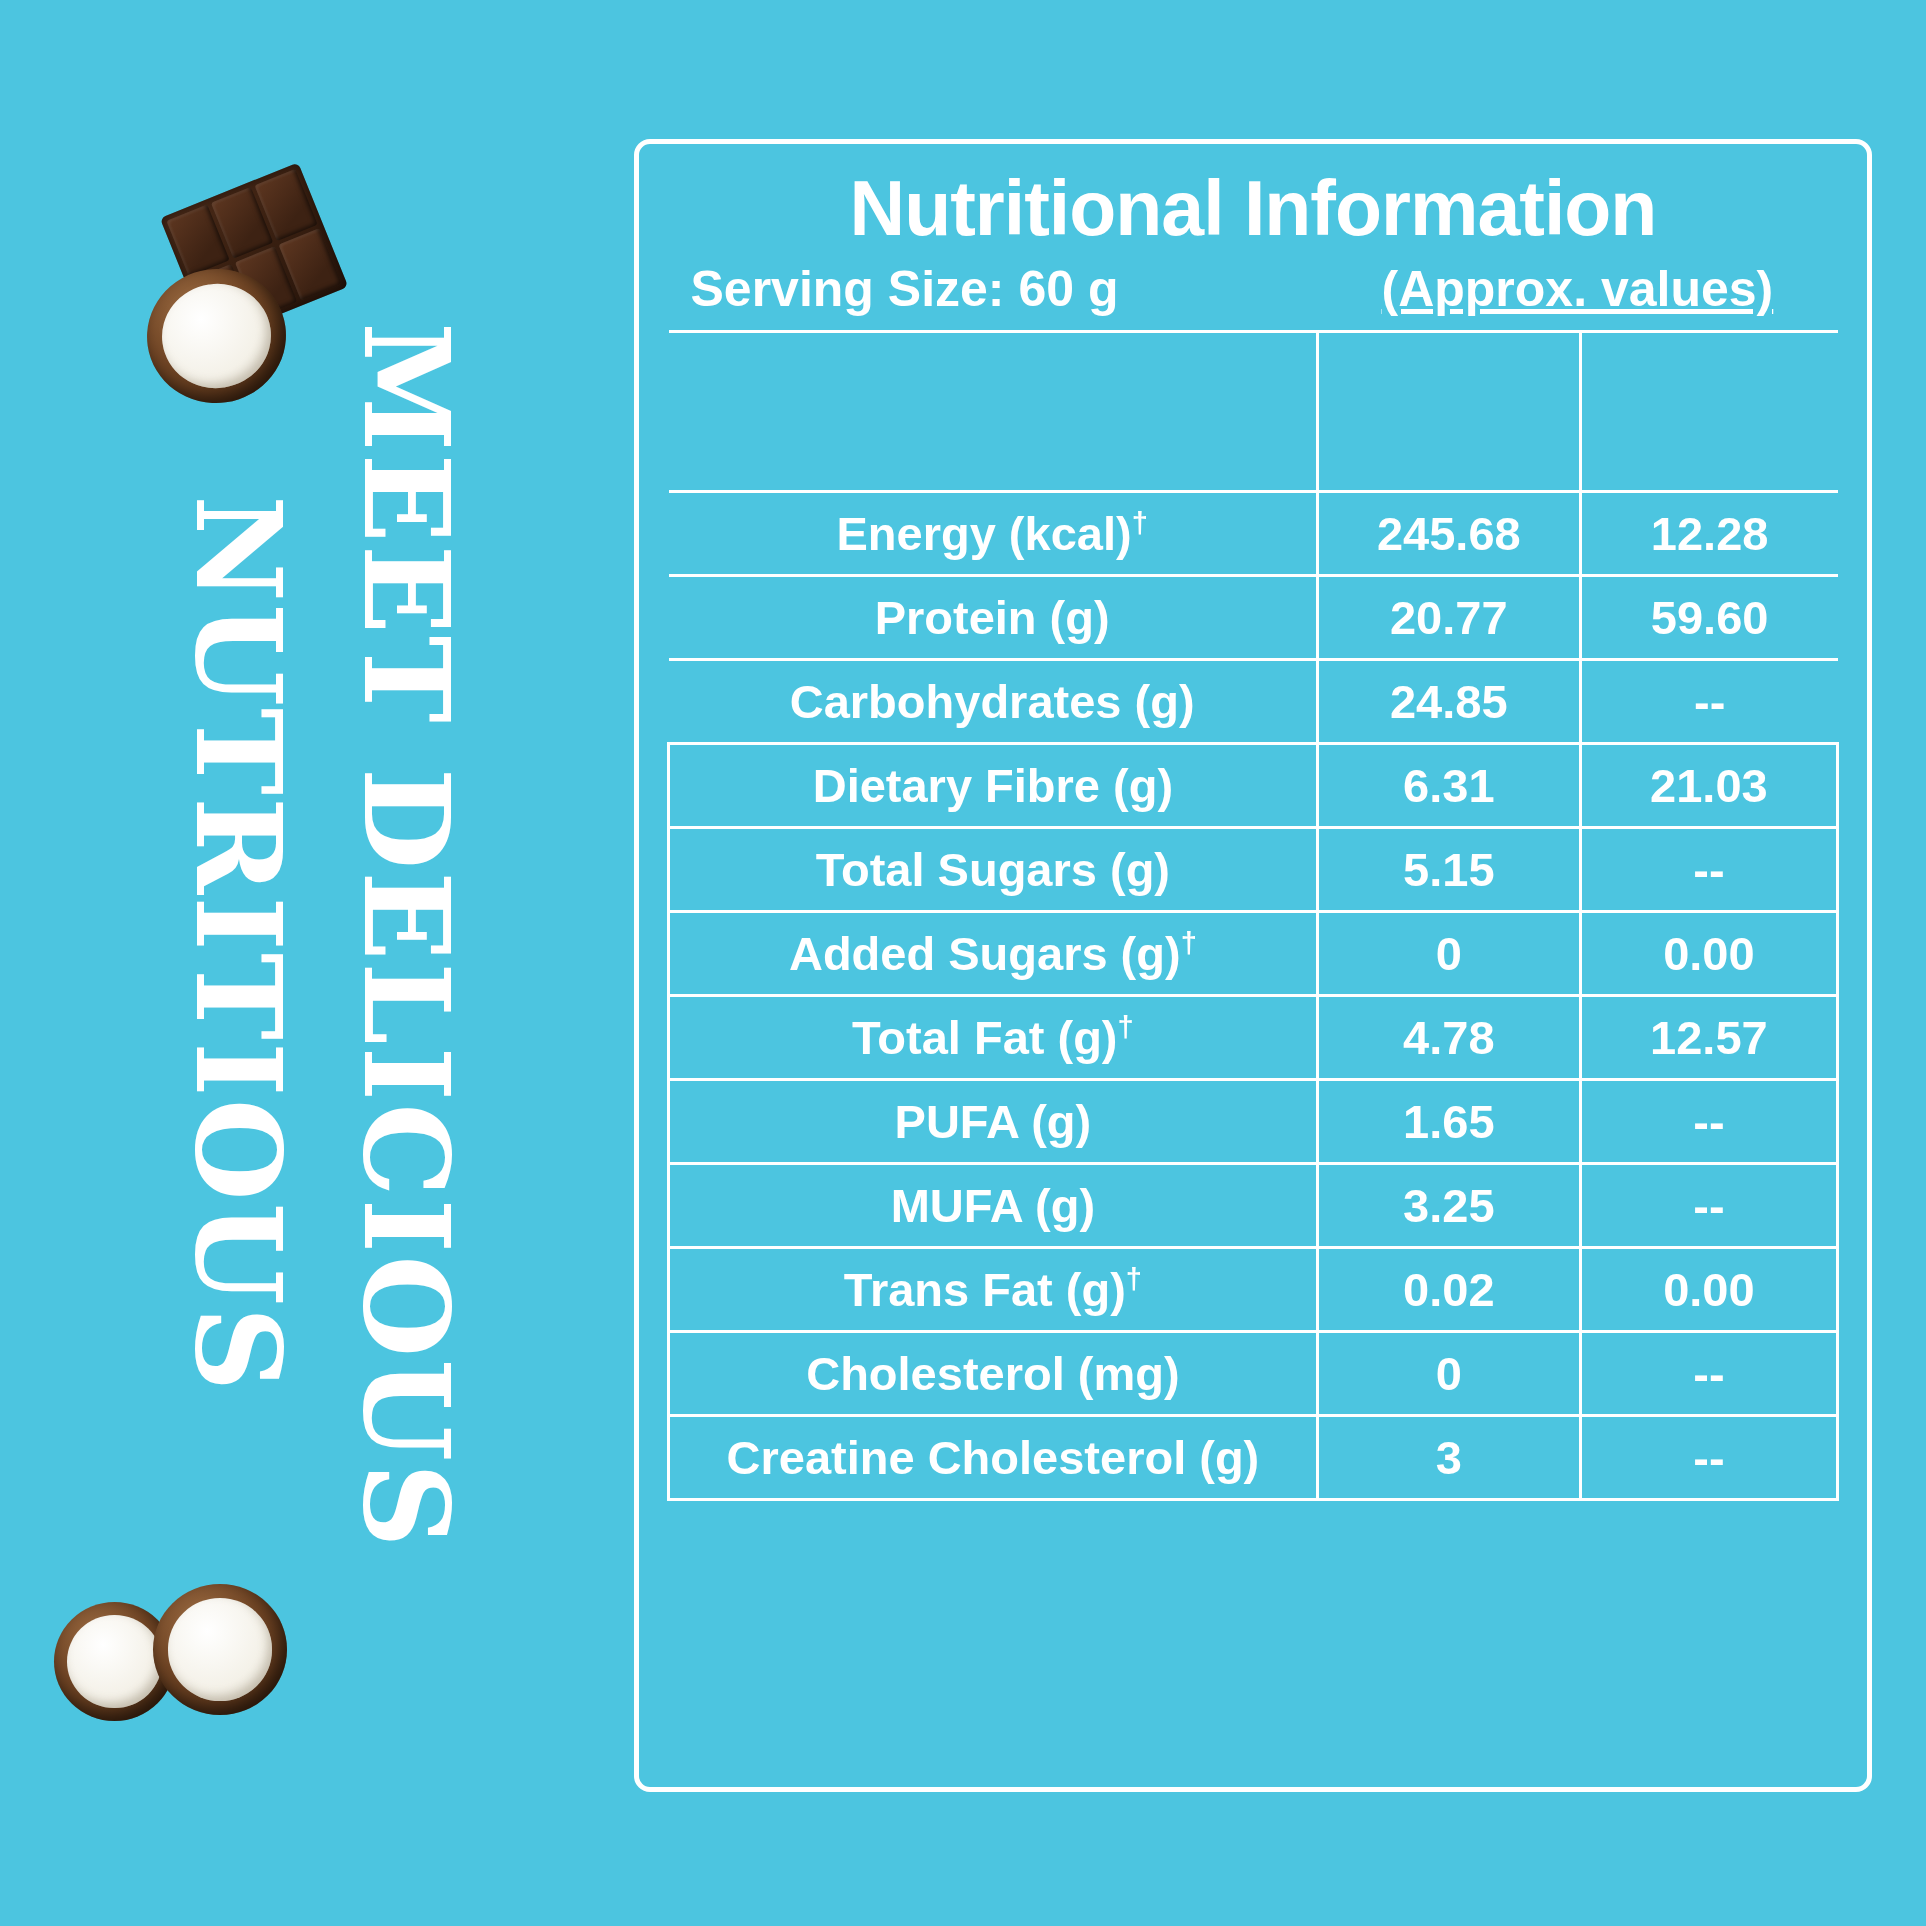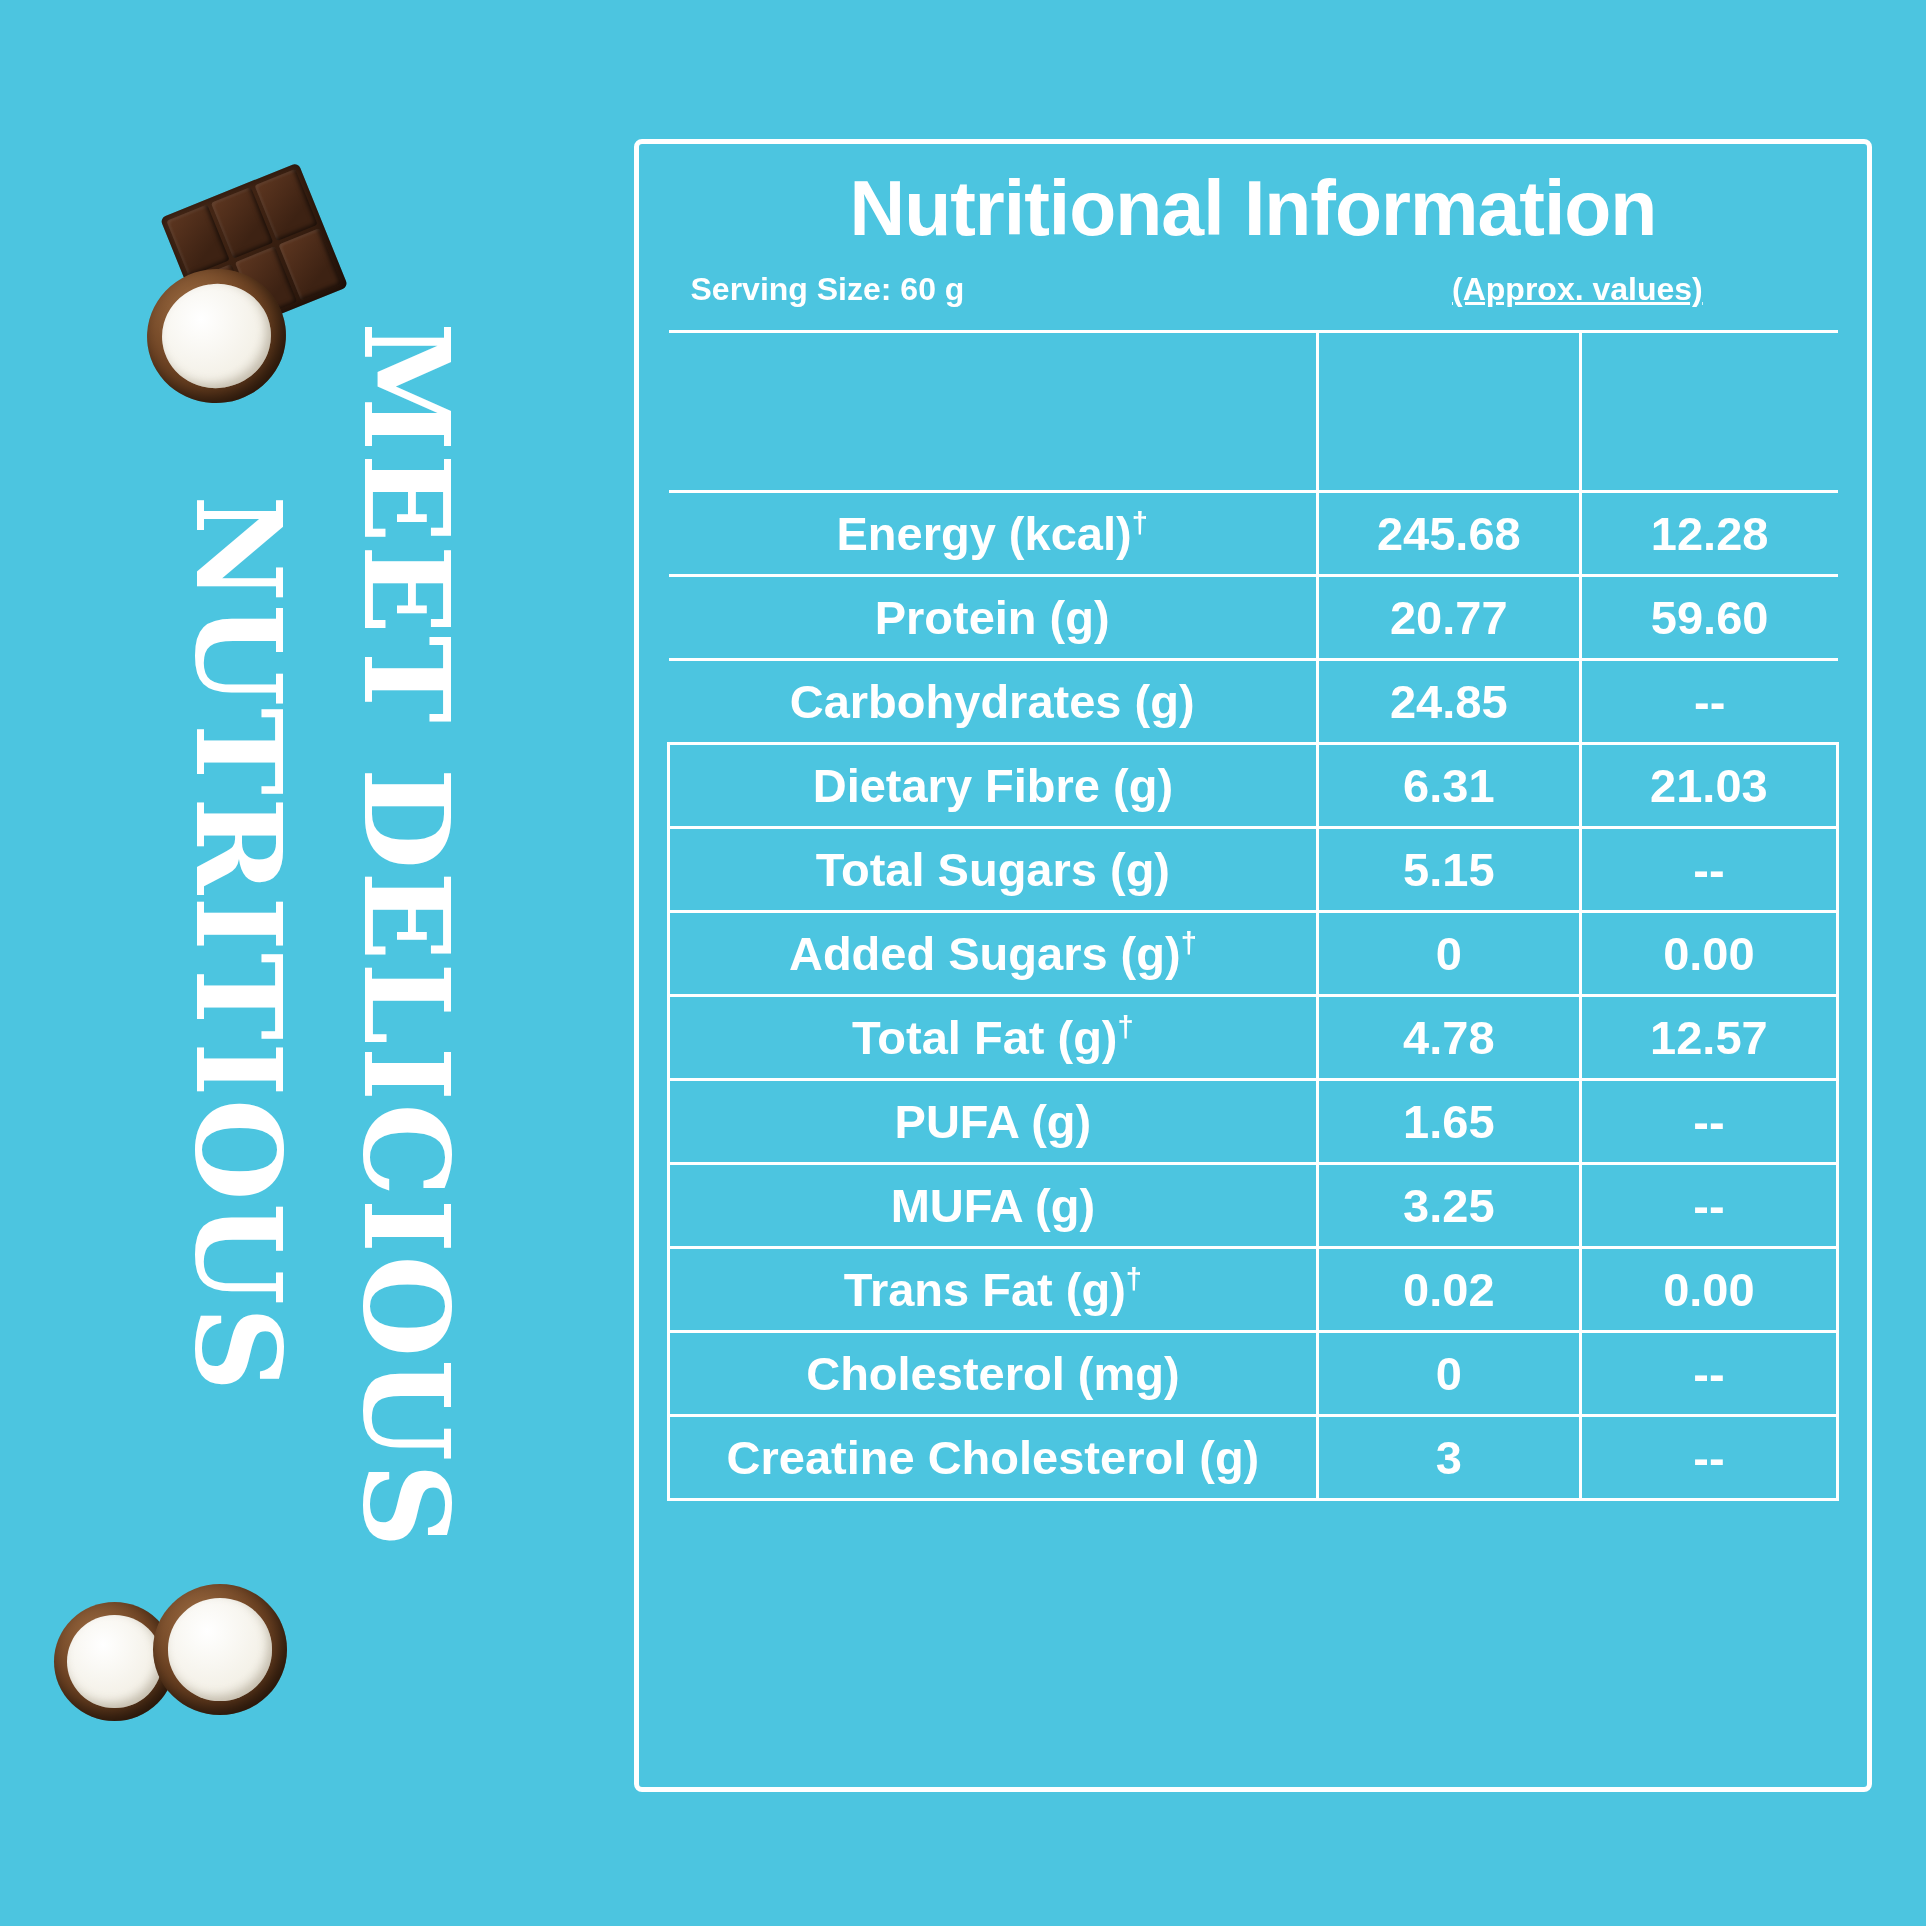--- a/index.html
+++ b/index.html
@@ -131,21 +131,21 @@
   }
 
   
   .panel {
     position: absolute;
     left: 634px;
     top: 139px;
     width: 1238px;
     height: 1653px;
     border: 5px solid #ffffff;
-    border-radius: 8px;
+    border-radius: 16px;
     box-sizing: border-box;
     padding: 18px 28px 20px 28px;
   }
   .panel-title {
     color: #ffffff;
     font-size: 77px;
     font-weight: 700;
     text-align: center;
     letter-spacing: -1px;
     line-height: 1.05;
@@ -170,21 +170,21 @@
     height: 73px;
     vertical-align: middle;
   }
   td.name { text-align: center; padding-left: 22px; margin-top: 19px; }
   td.val  { text-align: center; }
 
   
   tr.hdr td {
     border: 0;
     border-bottom: 3px solid #ffffff;
-    font-size: 32px;
+    font-size: 50px;
     font-weight: 700;
     height: 69px;
     padding-bottom: 6px;
   }
   tr.hdr td.hdr-left  { text-align: left;  padding-left: 22px; }
   tr.hdr td.hdr-right { text-align: center; text-decoration: underline; }
 
   
   tr.spacer td {
     height: 149px;

